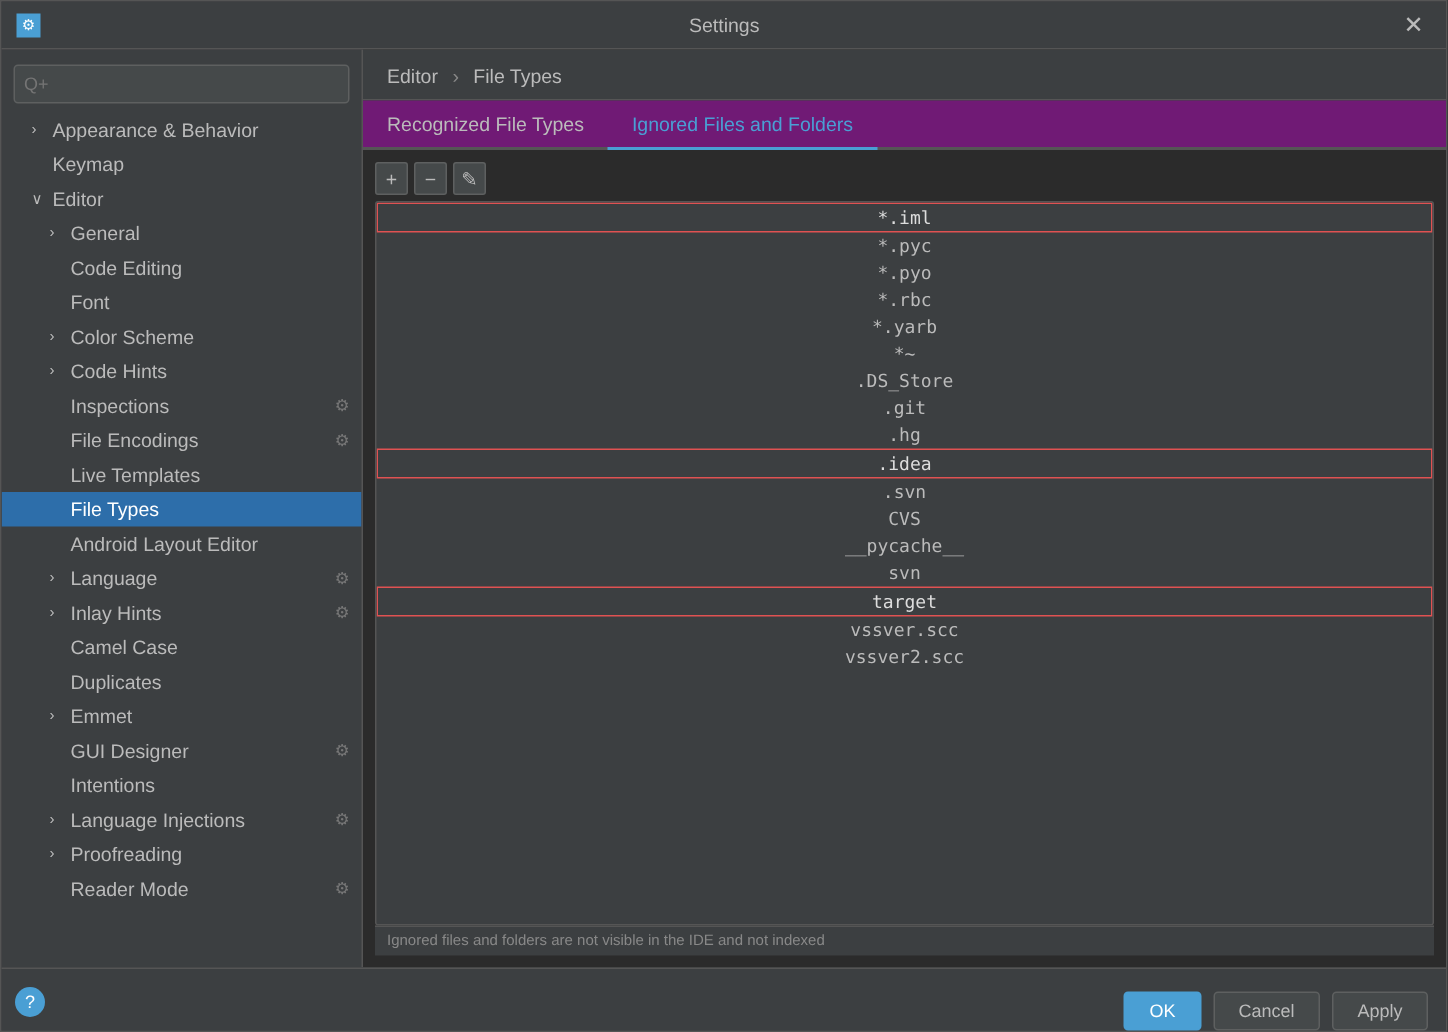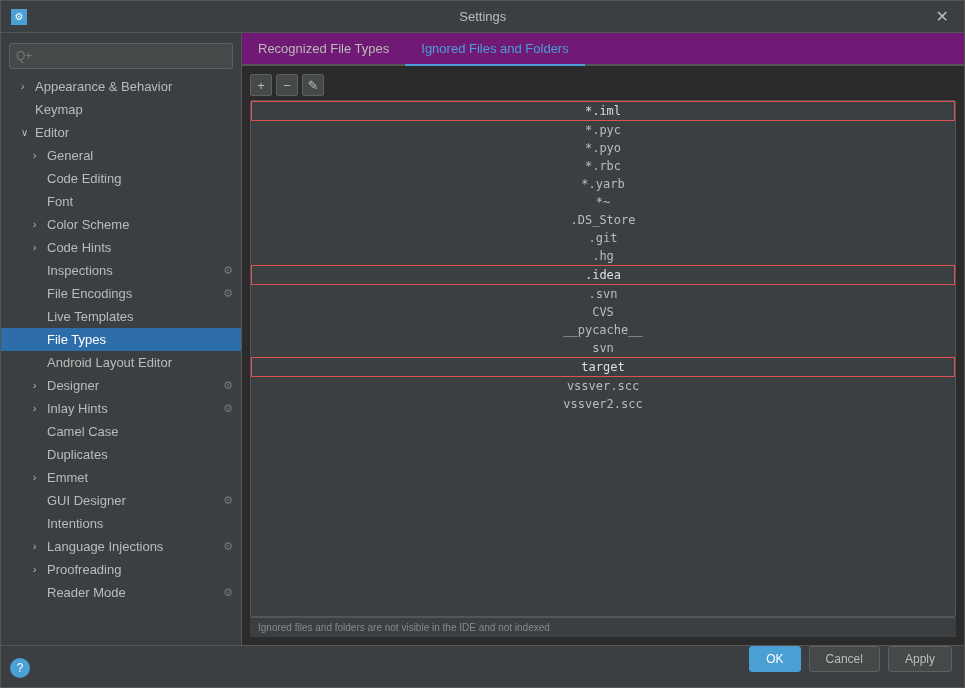--- a/index.html
+++ b/index.html
@@ -197,21 +197,21 @@
       border-top: 1px solid #555;
       background: #3c3f41;
       flex-shrink: 0;
     }
     
     .footer {
       height: 42px;
       background: #3c3f41;
       border-top: 1px solid #555;
       display: flex;
-      align-items: flex-start;
+      align-items: flex-end;
       justify-content: flex-end;
       padding: 0 12px;
       gap: 8px;
       flex-shrink: 0;
     }
     .btn {
       padding: 5px 16px;
       border-radius: 3px;
       cursor: pointer;
       font-size: 12px;
@@ -307,21 +307,21 @@
           <div class="sidebar-item indent2 active">
             <span class="chevron"></span>
             <span>File Types</span>
           </div>
           <div class="sidebar-item indent2">
             <span class="chevron"></span>
             <span>Android Layout Editor</span>
           </div>
           <div class="sidebar-item indent2">
             <span class="chevron">›</span>
-            <span>Designer</span>
+            <span>Language</span>
             <span class="settings-icon">⚙</span>
           </div>
           <div class="sidebar-item indent2">
             <span class="chevron">›</span>
             <span>Inlay Hints</span>
             <span class="settings-icon">⚙</span>
           </div>
           <div class="sidebar-item indent2">
             <span class="chevron"></span>
             <span>Camel Case</span>
@@ -355,20 +355,25 @@
           <div class="sidebar-item indent2">
             <span class="chevron"></span>
             <span>Reader Mode</span>
             <span class="settings-icon">⚙</span>
           </div>
         </div>
     </div>
 
     <div class="main-content">
 
+      <div class="breadcrumb">
+        <span>Editor</span>
+        <span class="breadcrumb-sep">›</span>
+        <span>File Types</span>
+      </div>
 
       <div class="tabs-bar">
         <div id="tab-recognized" class="tab">Recognized File Types</div>
         <div id="tab-ignored" class="tab active">Ignored Files and Folders</div>
       </div>
 
       <div class="panel">
         <div class="toolbar">
           <div class="toolbar-btn">+</div>
           <div class="toolbar-btn">−</div>

